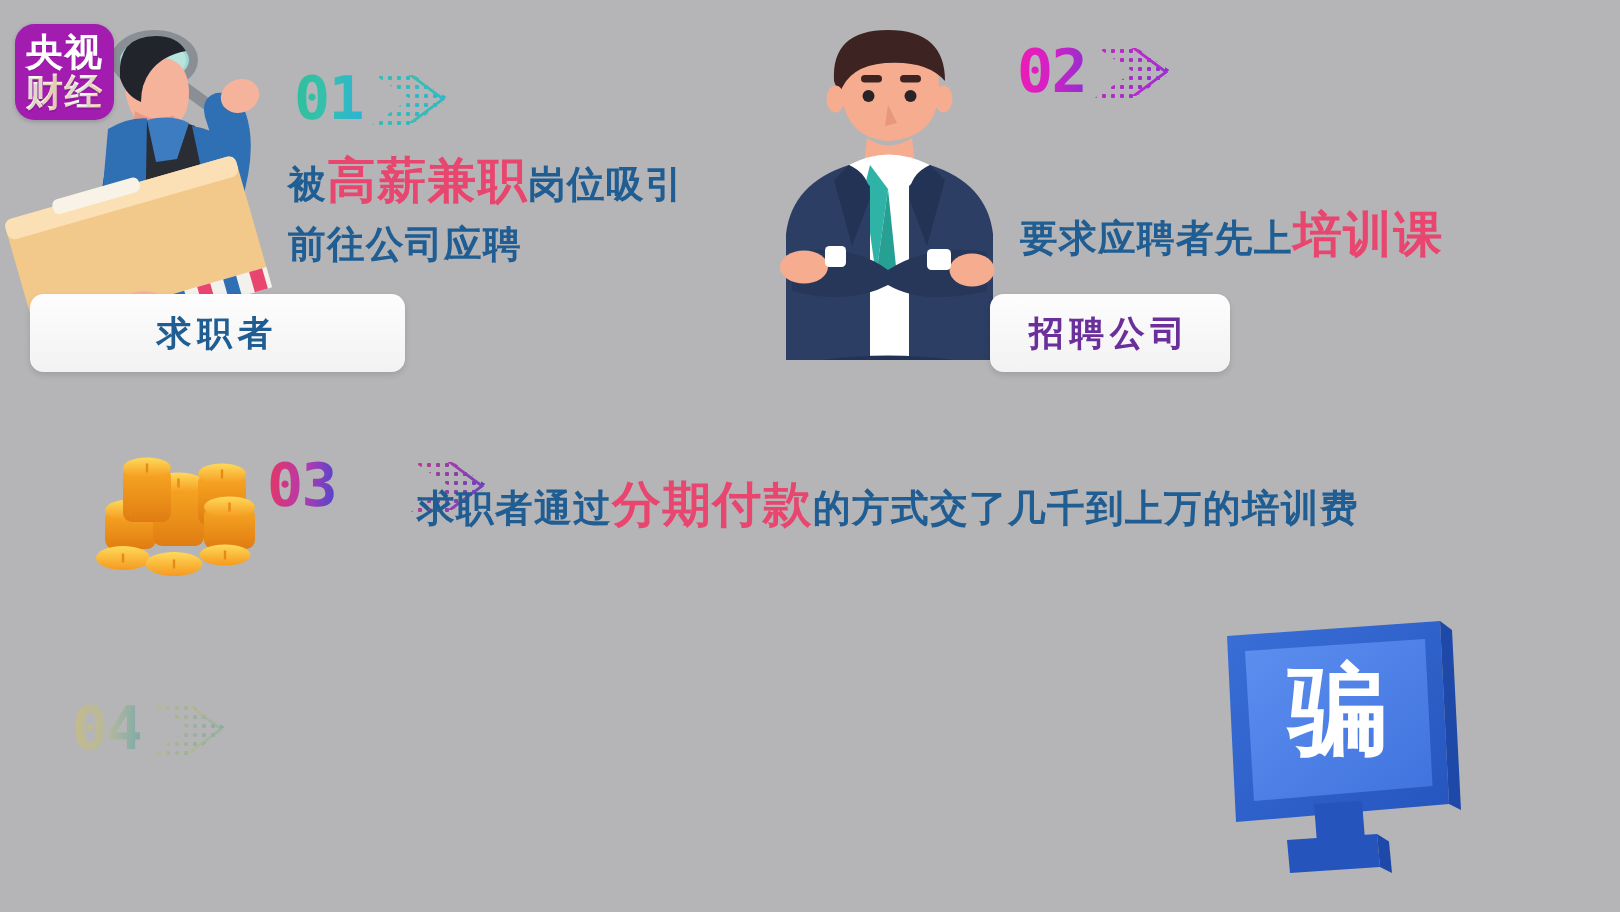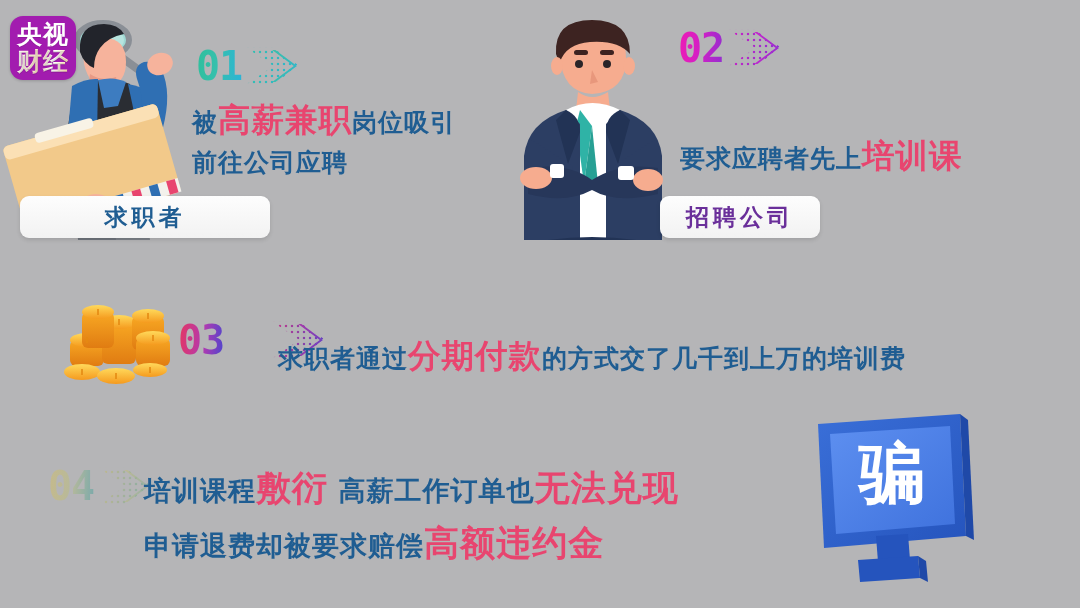--- a/index.html
+++ b/index.html
@@ -24,21 +24,21 @@
     font-weight:bold;font-size:25px;line-height:27px;letter-spacing:1px;
     color:#fff;text-shadow:0 1px 0 rgba(0,0,0,.12);
   }
   .logo .l2{
     background:linear-gradient(100deg,#ffffff 0%,#ffe9c8 42%,#ffffff 70%,#ffd9a0 100%);
     -webkit-background-clip:text;background-clip:text;color:transparent;text-align:right;
   }
 
   
   .pill{
-    position:absolute;height:42px;border-radius:9px;
+    position:absolute;height:52px;border-radius:9px;
     background:linear-gradient(180deg,#fdfdfd 0%,#f2f2f2 100%);
     box-shadow:0 2px 4px rgba(0,0,0,.12);
     display:flex;align-items:center;justify-content:center;
     z-index:14;
   }
   .pill span{
     font-family:"DejaVu Sans","Liberation Sans",sans-serif;
     font-weight:bold;font-size:23px;letter-spacing:4px;
   }
   #pill-seeker{left:20px;top:196px;width:250px;}
@@ -76,36 +76,36 @@
     position:absolute;top:6px;left:26px;width:40px;height:32px;
     clip-path:polygon(0% 0%, 8% 0%, 62% 50%, 8% 100%, 0% 100%, 54% 50%);
   }
   .m01 .solid{background:linear-gradient(100deg,#3dbfa8,#2bb3d8);}
   .m02 .solid{background:linear-gradient(100deg,#c927cb,#7a34d4);}
   .m03 .solid{background:linear-gradient(100deg,#a93aa8,#4a46cf);}
   .m04 .solid{background:linear-gradient(100deg,#c2bb87,#6aa7a8);opacity:.72;}
 
   #mk01{left:196px;top:44px;}
   #mk02{left:678px;top:26px;}
-  #mk03{left:178px;top:318px;gap:44px;}
+  #mk03{left:178px;top:302px;gap:44px;}
   #mk04{left:48px;top:464px;}
 
   
   .txt{
     position:absolute;z-index:12;
     font-family:"DejaVu Sans","Liberation Sans",sans-serif;
     font-weight:bold;color:#1f5d92;
   }
   .txt .ln{display:block;white-space:nowrap;}
   .hi{color:#e8456f;}
   .big{font-size:1.30em;letter-spacing:1px;}
 
   #t01{left:192px;top:100px;font-size:25px;line-height:40px;letter-spacing:1px;}
   #t02{left:680px;top:116px;font-size:25px;line-height:40px;letter-spacing:1px;margin-top:20px;}
-  #t03{left:278px;top:336px;font-size:25px;line-height:40px;letter-spacing:1px;}
+  #t03{left:278px;top:316px;font-size:25px;line-height:40px;letter-spacing:1px;}
   #t04{left:144px;top:462px;font-size:27px;line-height:52px;letter-spacing:1px;}
 
   
   .seeker{position:absolute;left:0px;top:10px;width:250px;height:230px;z-index:10;}
   .company{position:absolute;left:488px;top:14px;width:210px;height:226px;z-index:10;}
   .coins{position:absolute;left:62px;top:296px;width:120px;height:92px;z-index:10;}
   .monitor{position:absolute;left:800px;top:408px;width:210px;height:185px;z-index:10;}
 </style>
 </head>
 <body>
@@ -279,18 +279,14 @@
   <div class="txt" id="t01">
       <span class="ln"><span>被</span><span class="hi big">高薪兼职</span><span>岗位吸引</span></span>
       <span class="ln"><span>前往公司应聘</span></span>
     </div>
   <div class="txt" id="t02">
       <span class="ln"><span>要求应聘者先上</span><span class="hi big">培训课</span></span>
     </div>
   <div class="txt" id="t03">
       <span class="ln"><span>求职者通过</span><span class="hi big">分期付款</span><span>的方式交了几千到上万的培训费</span></span>
     </div>
-  <div class="txt" id="t04">
-      <span class="ln"><span>培训课程</span><span class="hi big">敷衍</span><span>  高薪工作订单也</span><span class="hi big">无法兑现</span></span>
-      <span class="ln"><span>申请退费却被要求赔偿</span><span class="hi big">高额违约金</span></span>
-    </div>
 
 </div>
 
 </body></html>

